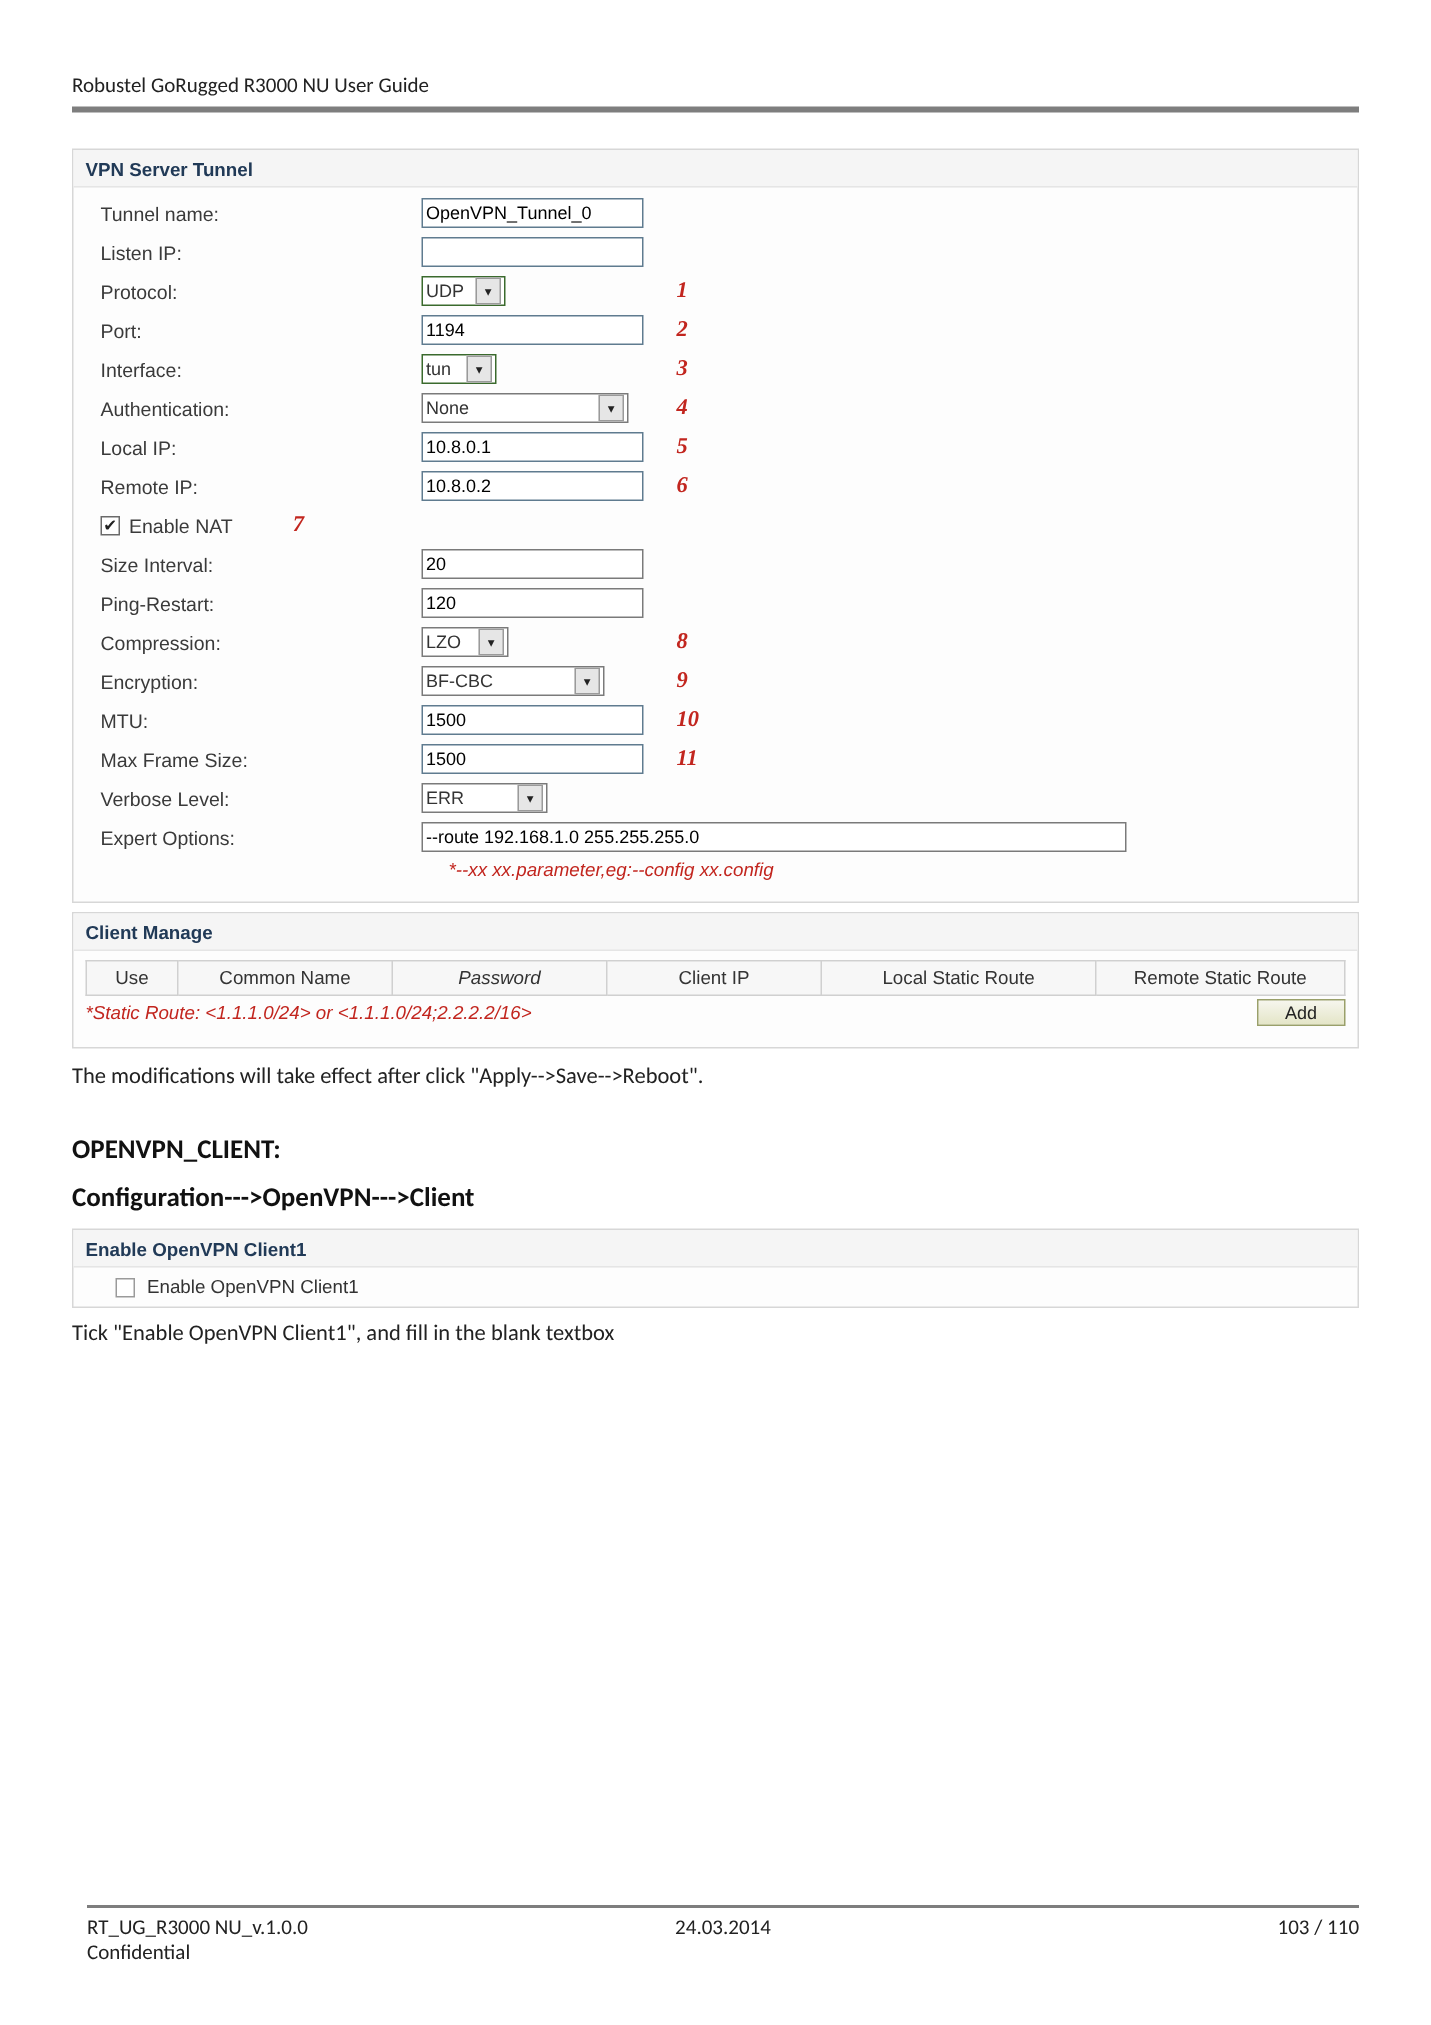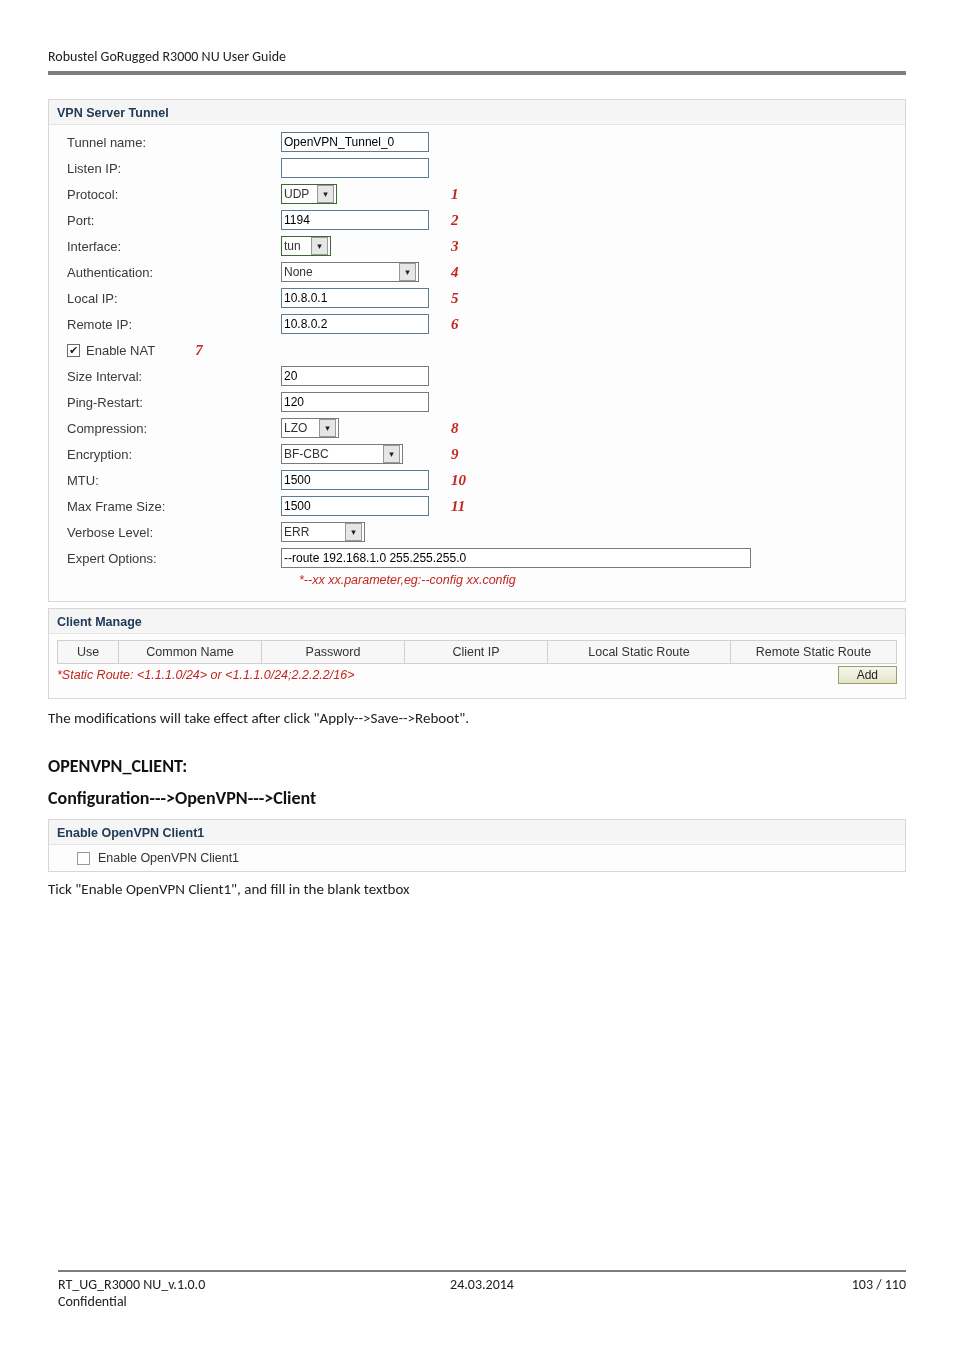--- a/index.html
+++ b/index.html
@@ -365,21 +365,21 @@
   </div>
 
   <div class="panel">
     <div class="panel-title">Client Manage</div>
     <div class="panel-body" style="padding:6px 8px 14px 8px;">
       <table class="client-table">
         <tbody>
             <tr>
           <th style="width:48px;">Use</th>
           <th style="width:130px;">Common Name</th>
-          <th style="width:130px;">Password</th>
+          <th style="width:130px;font-style:italic;">Password</th>
           <th style="width:130px;">Client IP</th>
           <th style="width:170px;">Local Static Route</th>
           <th>Remote Static Route</th>
         </tr>
       </tbody>
         </table>
       <div style="display:flex;align-items:center;padding-top:2px;">
         <span class="client-hint">*Static Route: &lt;1.1.1.0/24&gt; or &lt;1.1.1.0/24;2.2.2.2/16&gt;</span>
         <span style="flex:1;"></span>
         <button class="btn-add">Add</button>

